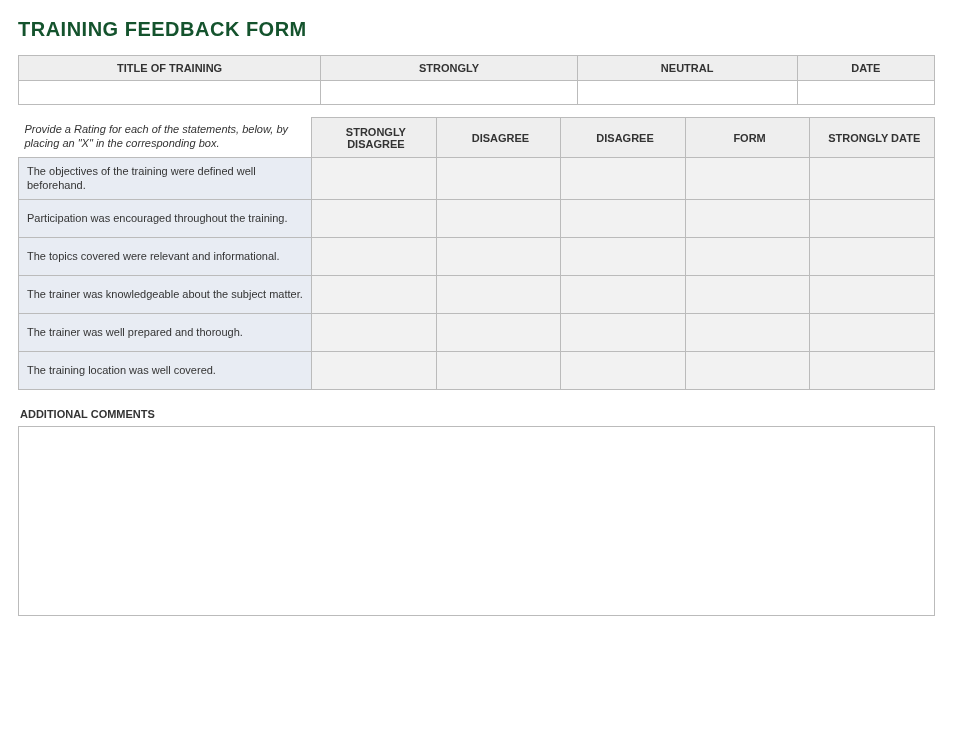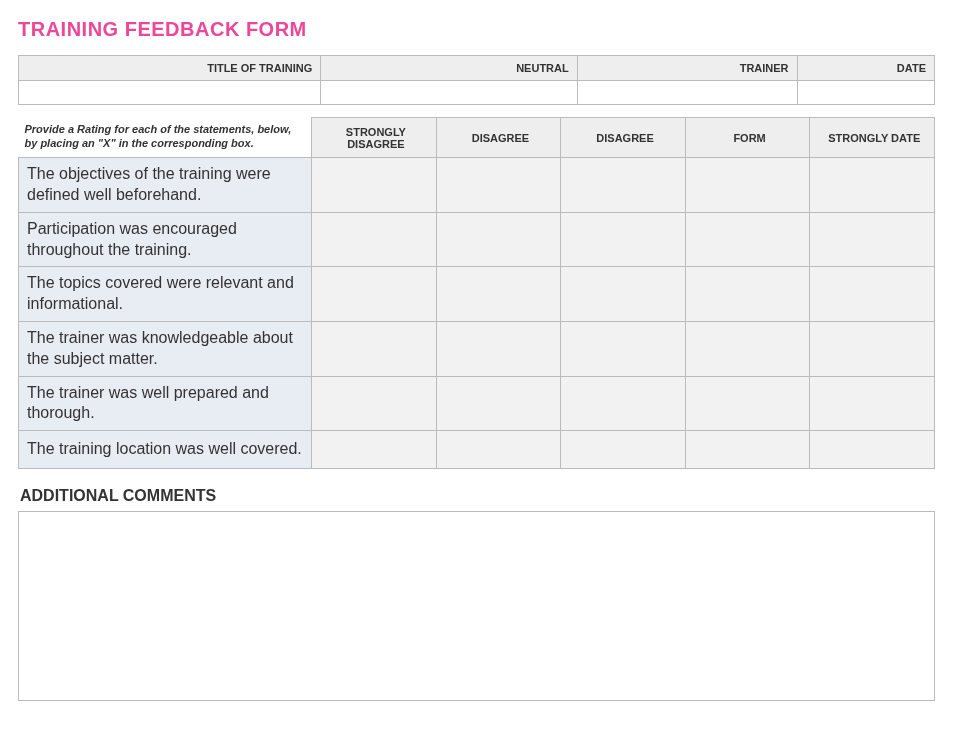--- a/index.html
+++ b/index.html
@@ -8,38 +8,38 @@
     padding: 18px;
     font-family: "Century Gothic", "Avant Garde", "Futura", Arial, sans-serif;
     background: #fff;
     color: #333;
     width: 953px;
   }
   h1.title {
     font-size: 20px;
     font-weight: bold;
     letter-spacing: 0.5px;
-    color: #ec4899;
+    color: #14532d;
     margin: 0 0 14px 0;
   }
   table {
     border-collapse: collapse;
     width: 100%;
     table-layout: fixed;
   }
   td, th {
     border: 1px solid #bbb;
     padding: 6px 8px;
     font-size: 11px;
     vertical-align: middle;
   }
   
   .info-table th {
     background: #eee;
-    text-align: right;
+    text-align: center;
     font-weight: bold;
     font-size: 11px;
     height: 20px;
   }
   .info-table td {
     background: #fff;
     height: 24px;
   }
   .col-title { width: 33%; }
   .col-location { width: 28%; }
@@ -49,44 +49,43 @@
   
   .rating-table { margin-top: 12px; }
   .rating-table td, .rating-table th { height: 38px; }
   .instr-cell {
     border: none !important;
     font-style: italic;
     font-size: 11px;
     line-height: 1.35;
     padding: 4px 6px 6px 6px;
     vertical-align: top;
-    font-weight: bold;
   }
   .rating-header {
     background: #eee;
     font-weight: bold;
     text-align: center;
     font-size: 11px;
     padding-left: 12px;
   }
   .stmt-cell {
     background: #e8ecf3;
-    font-size: 16px;
+    font-size: 11px;
     line-height: 1.3;
   }
   .rating-cell {
     background: #f2f2f2;
     text-align: center;
   }
   .col-stmt { width: 32%; }
   .col-rate { width: 13.6%; }
 
   .comments-label {
     font-weight: bold;
-    font-size: 16px;
+    font-size: 11px;
     margin: 18px 0 6px 2px;
   }
   .comments-box {
     width: 100%;
     height: 190px;
     border: 1px solid #bbb;
     background: #fff;
   }
 </style>
 </head>
@@ -97,22 +96,22 @@
 <table class="info-table">
   <colgroup>
     <col class="col-title">
       <col class="col-location">
       <col class="col-trainer">
       <col class="col-date">
   </colgroup>
   <tbody>
       <tr>
     <th>TITLE OF TRAINING</th>
+    <th>STRONGLY</th>
     <th>NEUTRAL</th>
-    <th>TRAINER</th>
     <th>DATE</th>
   </tr>
   <tr>
     <td></td>
     <td></td>
     <td></td>
     <td></td>
   </tr>
 </tbody>
   </table>

